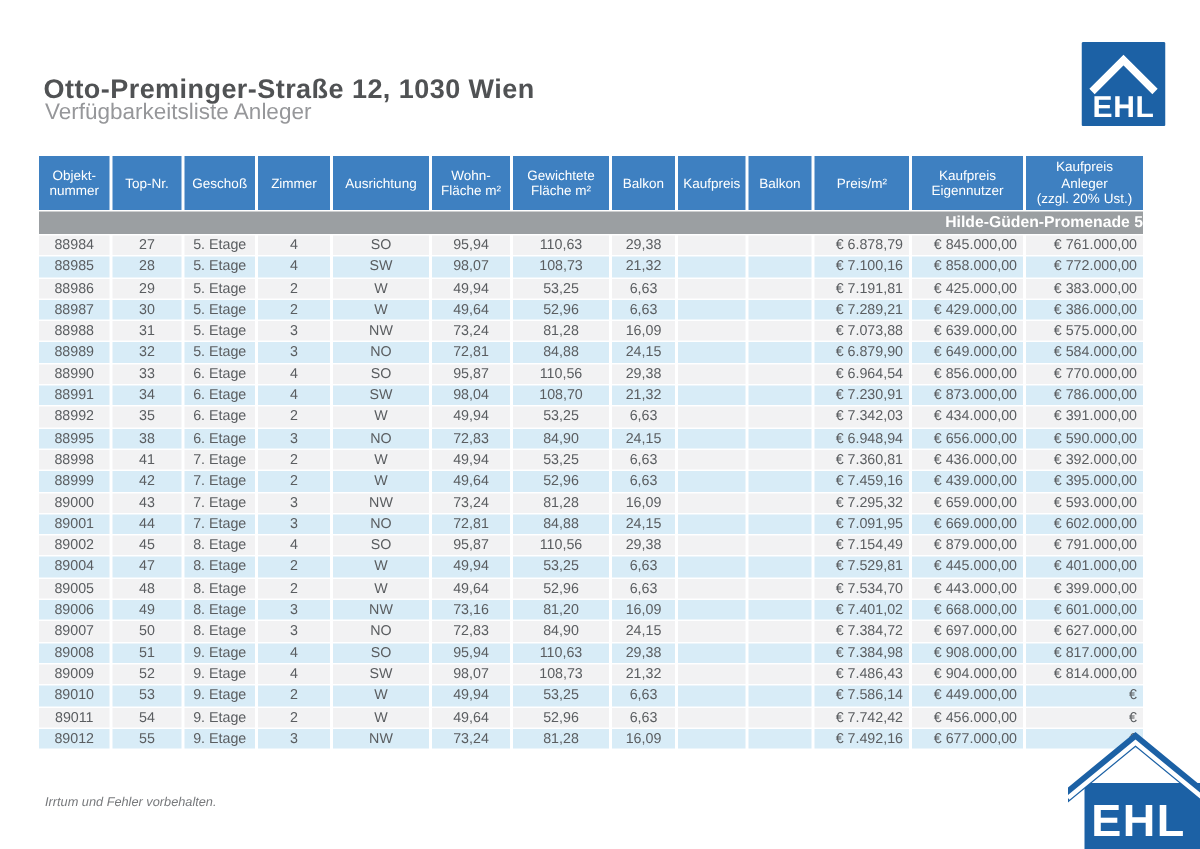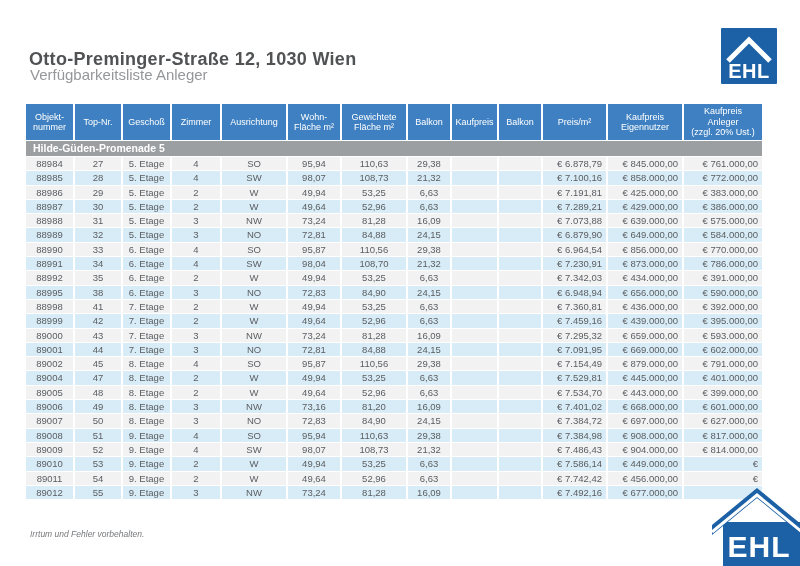--- a/index.html
+++ b/index.html
@@ -17,21 +17,21 @@
   html,body{background:#fff;}
   body{font-family:"Liberation Sans", sans-serif;}
   .page{position:relative;width:800px;height:566px;background:#ffffff;overflow:hidden;}
   .title{position:absolute;left:29px;top:49px;font-size:18px;font-weight:700;color:var(--title_text);letter-spacing:0.3px;}
   .subtitle{position:absolute;left:30px;top:66px;font-size:15px;color:var(--subtitle_text);}
   .logo-top{position:absolute;left:721px;top:28px;width:56px;height:56px;}
   .logo-bottom{position:absolute;left:712px;top:486px;width:92px;height:82px;}
   table.avail{position:absolute;left:24px;top:103px;width:740px;border-collapse:separate;border-spacing:2px 1px;table-layout:fixed;}
   table.avail th{background:var(--header_blue);color:#ffffff;font-size:9px;font-weight:400;line-height:10.5px;height:36px;vertical-align:middle;text-align:center;white-space:pre-line;padding:0 1px;}
   table.avail td{font-size:9.5px;color:var(--cell_text);height:13.3px;line-height:13.3px;text-align:center;overflow:hidden;white-space:nowrap;}
-  table.avail tbody tr.section-row td{background:var(--section_gray);color:#ffffff;font-size:10.5px;font-weight:bold;text-align:left;height:15px;line-height:15px;padding-left:7px;}
+  table.avail tbody tr.section-row td{background:var(--section_gray);color:#ffffff;font-size:10.5px;font-weight:bold;text-align:right;height:15px;line-height:15px;padding-left:7px;}
   table.avail tbody tr.data-row:nth-child(even) td{background:var(--row_stripe_gray);}
   table.avail tbody tr.data-row:nth-child(odd) td{background:var(--row_stripe_blue);}
   table.avail td:nth-child(11),table.avail td:nth-child(12),table.avail td:nth-child(13){text-align:right;padding-right:4px;}
   .footer{position:absolute;left:30px;top:529px;font-size:8.5px;color:var(--footer_text);font-style:italic;}
   svg text{font-family:"Liberation Sans", sans-serif;font-weight:bold;fill:#ffffff;}
 </style>
 </head>
 <body>
 
 <div class="page">

